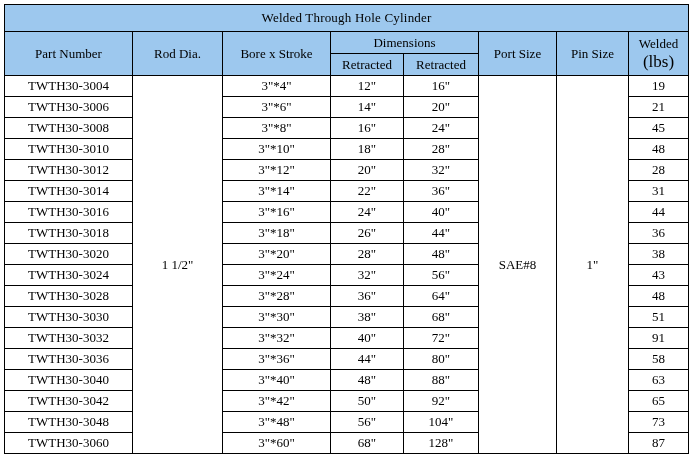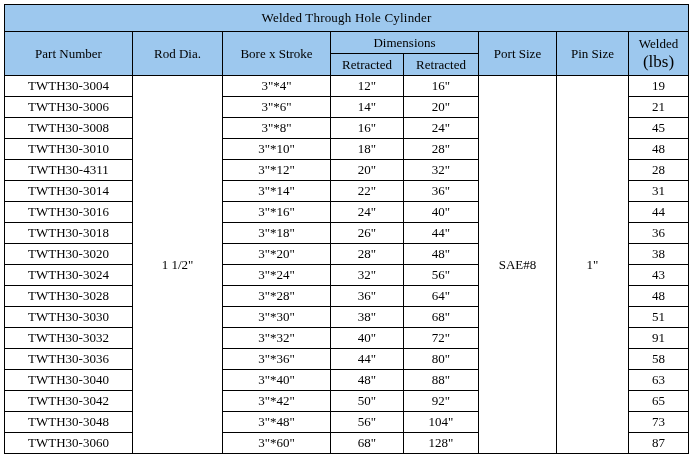--- a/index.html
+++ b/index.html
@@ -129,21 +129,21 @@
         <td>45</td>
       </tr>
       <tr class="data-row">
         <td>TWTH30-3010</td>
         <td>3"*10"</td>
         <td>18"</td>
         <td>28"</td>
         <td>48</td>
       </tr>
       <tr class="data-row">
-        <td>TWTH30-4311</td>
+        <td>TWTH30-3012</td>
         <td>3"*12"</td>
         <td>20"</td>
         <td>32"</td>
         <td>28</td>
       </tr>
       <tr class="data-row">
         <td>TWTH30-3014</td>
         <td>3"*14"</td>
         <td>22"</td>
         <td>36"</td>

